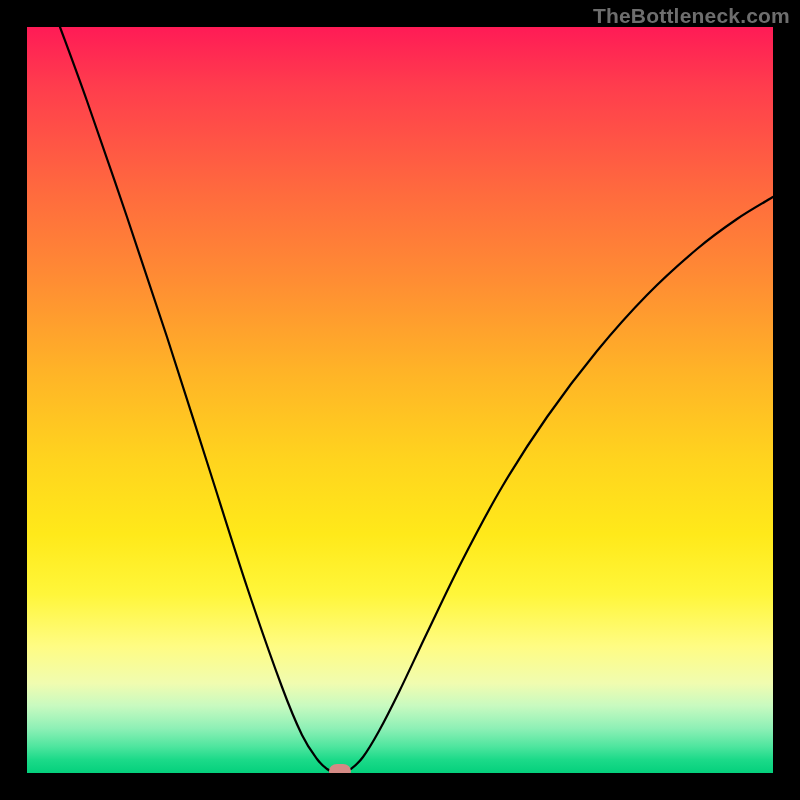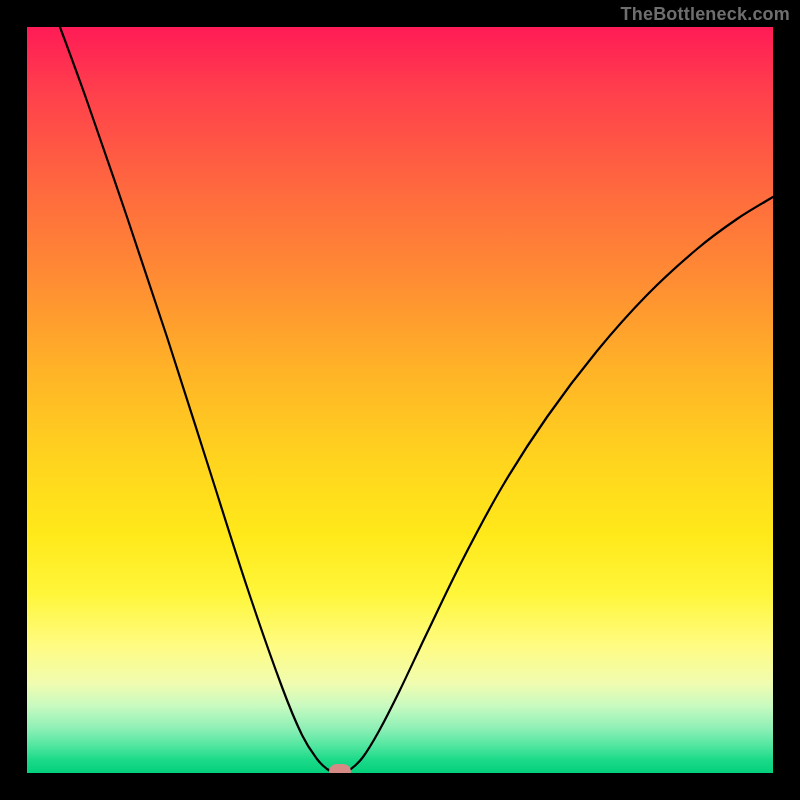--- a/index.html
+++ b/index.html
@@ -39,21 +39,21 @@
       #8ef0b6 94%,
       #4de59e 96.5%,
       #1cda89 98.2%,
       #04d07c 100%
     );
   }
   .watermark {
     position: absolute;
     top: 4px;
     right: 10px;
-    font-size: 18px;
+    font-size: 21px;
     color: #6e6e6e;
     font-weight: 600;
     letter-spacing: 0.2px;
     user-select: none;
   }
   svg.curve {
     position: absolute;
     inset: 0;
   }
   .marker {

